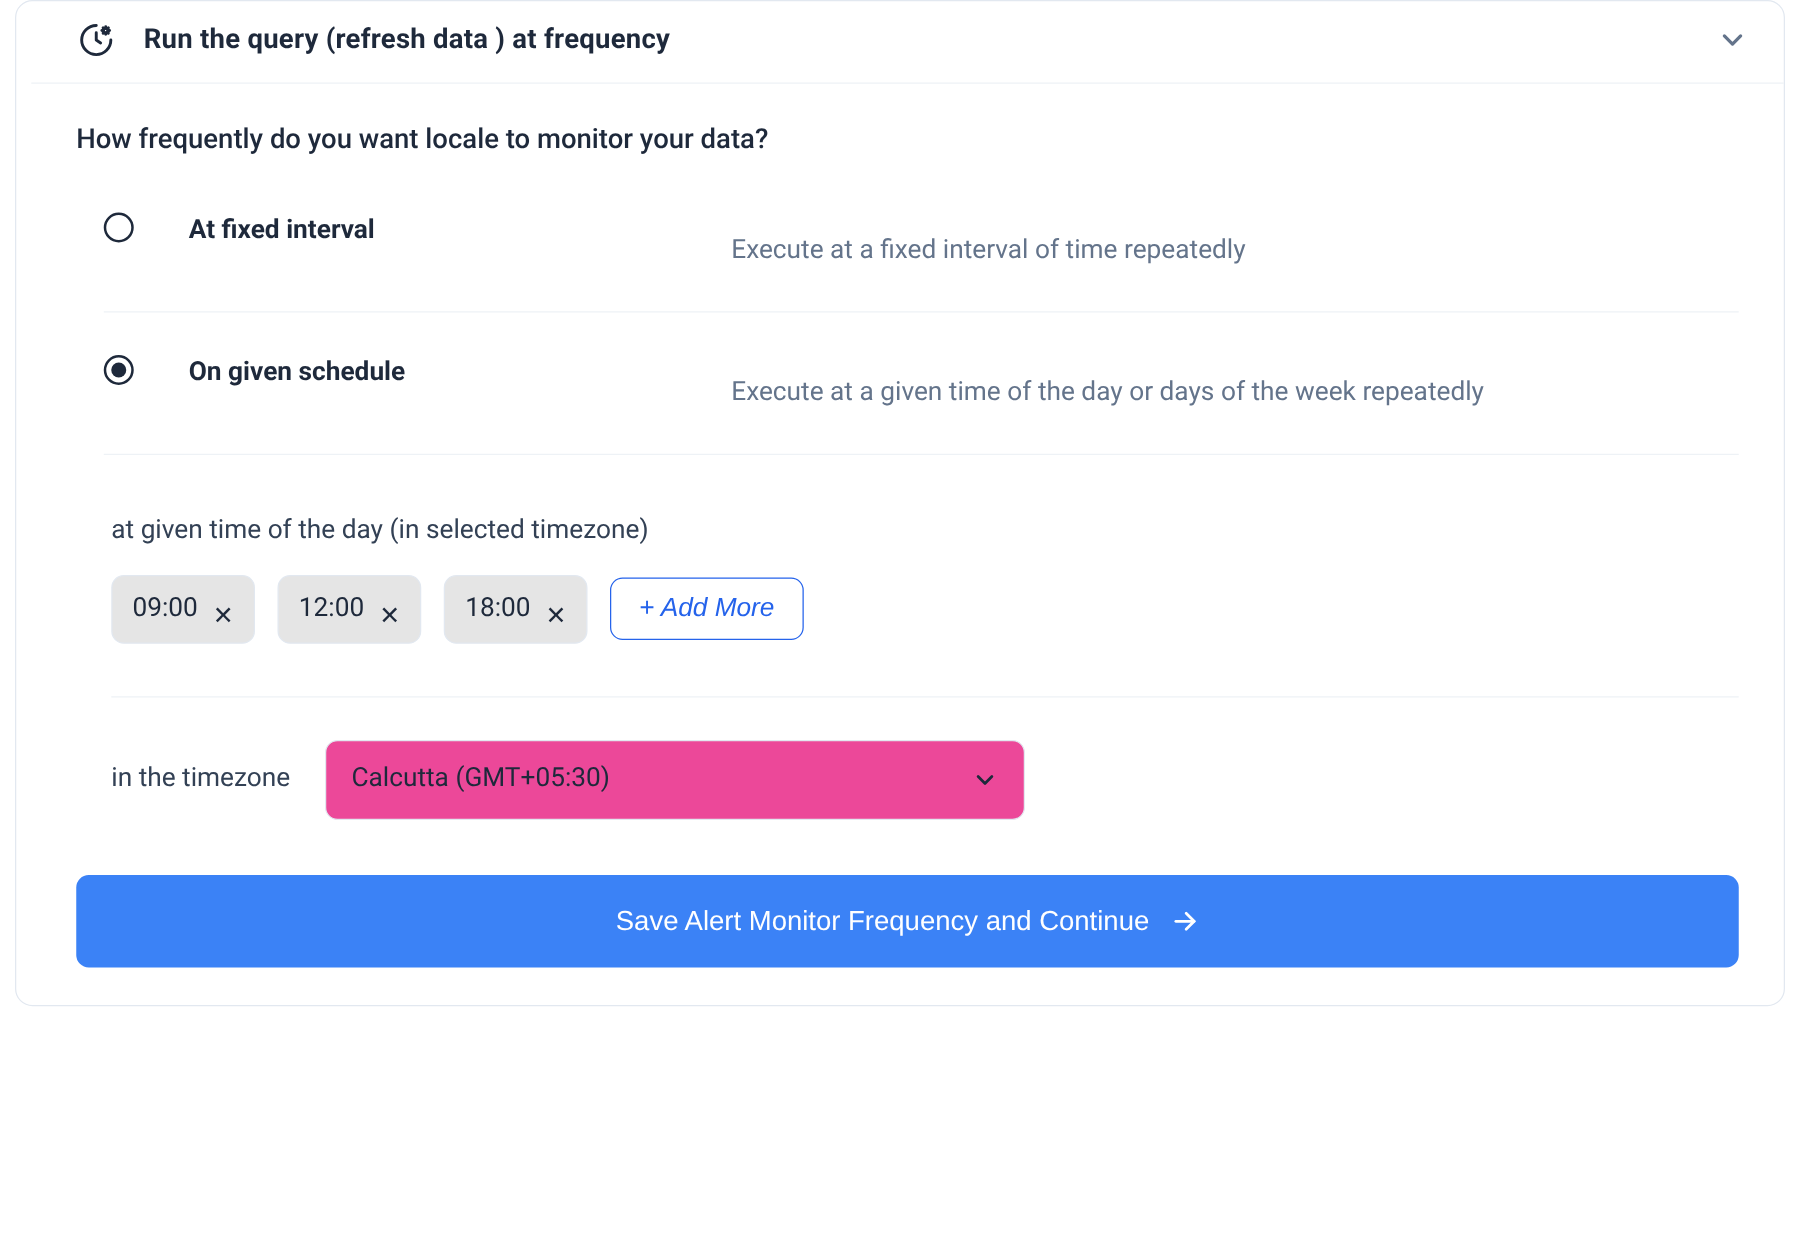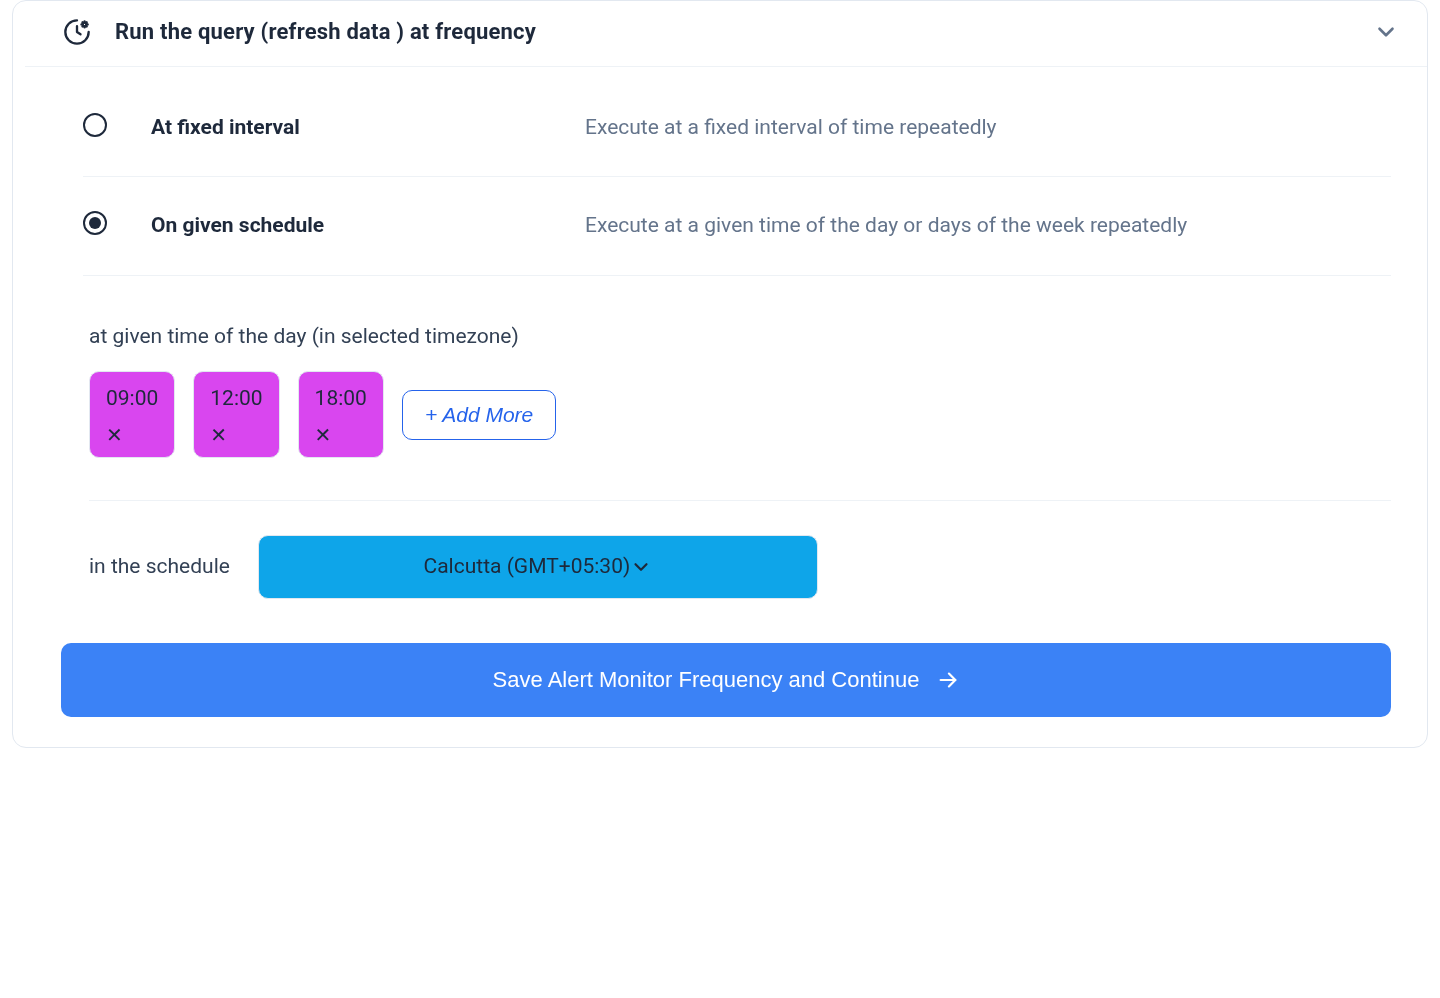--- a/index.html
+++ b/index.html
@@ -89,20 +89,21 @@
   .radio.selected .dot{display:block;}
   .radio:not(.selected){border-color:var(--ink);}
   .radio-label{
     font-weight:700;font-size:21px;color:var(--ink);
     width:390px;flex:0 0 390px;
   }
   .radio-desc{
     color:var(--muted);
     font-size:21px;
     font-weight:400;
+    margin-top:16px;
   }
 
   
   .sub{margin-left:28px;margin-top:30px;}
   .days-row{display:flex;align-items:center;gap:18px;flex-wrap:wrap;}
   .days-label{font-size:21px;color:var(--ink-soft);margin-right:6px;}
   .day{
     border:1px solid var(--line);
     border-radius:10px;
     padding:12px 20px;
@@ -120,23 +121,22 @@
   }
 
   .time-label{margin-top:46px;font-size:21px;color:var(--ink-soft);}
   .time-row{margin-top:20px;display:flex;align-items:center;gap:18px;flex-wrap:wrap;}
   .chip{
     border:1px solid var(--line);
     border-radius:10px;
     padding:12px 16px;
     font-size:21px;
     color:var(--ink);
-    display:flex;align-items:flex-start;gap:12px;
-    background:#d946ef;
-    flex-direction:column;
+    display:flex;align-items:flex-end;gap:12px;
+    background:#e5e5e5;
   }
   .chip .x{color:var(--ink);font-size:20px;line-height:1;cursor:pointer;}
   .add-more{
     border:1.5px solid var(--accent);
     color:var(--accent);
     border-radius:10px;
     padding:12px 22px;
     font-size:21px;
     font-weight:500;
     background:#fff;
@@ -146,25 +146,25 @@
 
   .divider{border-top:1px solid var(--line-soft);margin:42px 0 34px 0;}
 
   .tz-row{display:flex;align-items:center;gap:28px;}
   .tz-label{font-size:21px;color:var(--ink-soft);}
   .select{
     border:1px solid var(--line);
     border-radius:10px;
     padding:16px 20px;
     min-width:560px;
-    display:flex;align-items:center;justify-content:center;
-    cursor:pointer;
-    color:var(--ink);
-    font-size:21px;
-    background:#0ea5e9;
+    display:flex;align-items:center;justify-content:space-between;
+    cursor:pointer;
+    color:var(--ink);
+    font-size:21px;
+    background:#ec4899;
   }
   .select .chev2{color:var(--ink);width:22px;height:22px;}
 
   .cta{
     margin-top:44px;
     width:100%;
     border:none;
     border-radius:10px;
     background:var(--btn);
     color:var(--btn-text);
@@ -203,20 +203,21 @@
     <span class="spacer"></span>
     <span class="chev">
       <svg viewBox="0 0 24 24" fill="none" stroke="currentColor" stroke-width="2.4" stroke-linecap="round" stroke-linejoin="round">
           <polyline points="6 9 12 15 18 9"></polyline>
         </svg>
     </span>
   </div>
 
   <div class="body">
 
+    <p class="q">How frequently do you want locale to monitor your data?</p>
 
     <div class="radio-list">
 
       <div class="radio-row">
         <span class="radio"></span>
         <span class="radio-label">At fixed interval</span>
         <span class="radio-desc">Execute at a fixed interval of time repeatedly</span>
       </div>
 
       <div class="radio-row">
@@ -246,21 +247,21 @@
         <span class="chip">
           <span>18:00</span>
           <span class="x">✕</span>
         </span>
         <button class="add-more">+ Add More</button>
       </div>
 
       <div class="divider"></div>
 
       <div class="tz-row">
-        <span class="tz-label">in the schedule</span>
+        <span class="tz-label">in the timezone</span>
         <div class="select">
           <span>Calcutta (GMT+05:30)</span>
           <span class="chev2">
             <svg viewBox="0 0 24 24" fill="none" stroke="currentColor" stroke-width="2.4" stroke-linecap="round" stroke-linejoin="round">
                 <polyline points="6 9 12 15 18 9"></polyline>
               </svg>
           </span>
         </div>
       </div>
 

